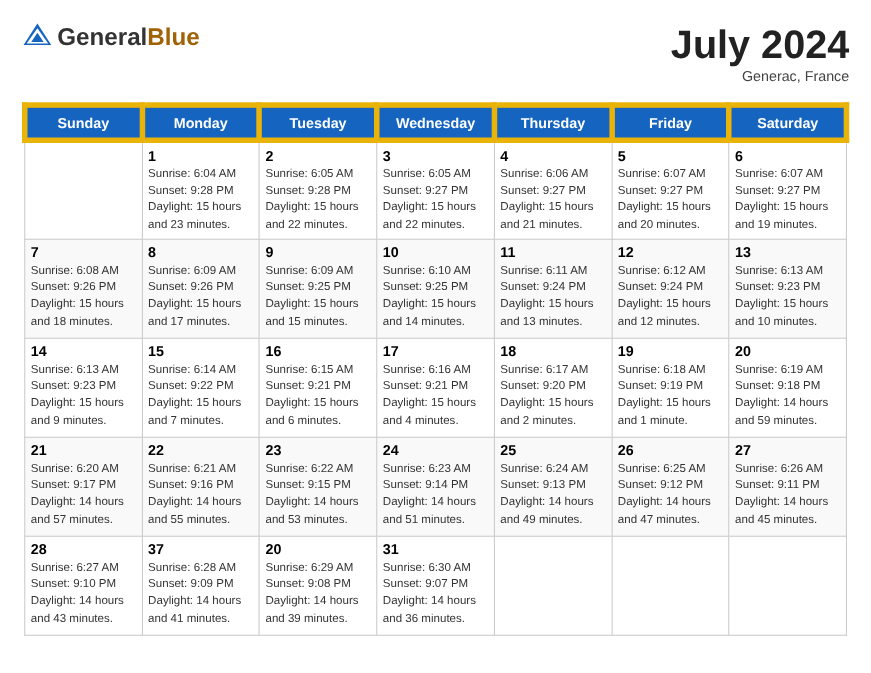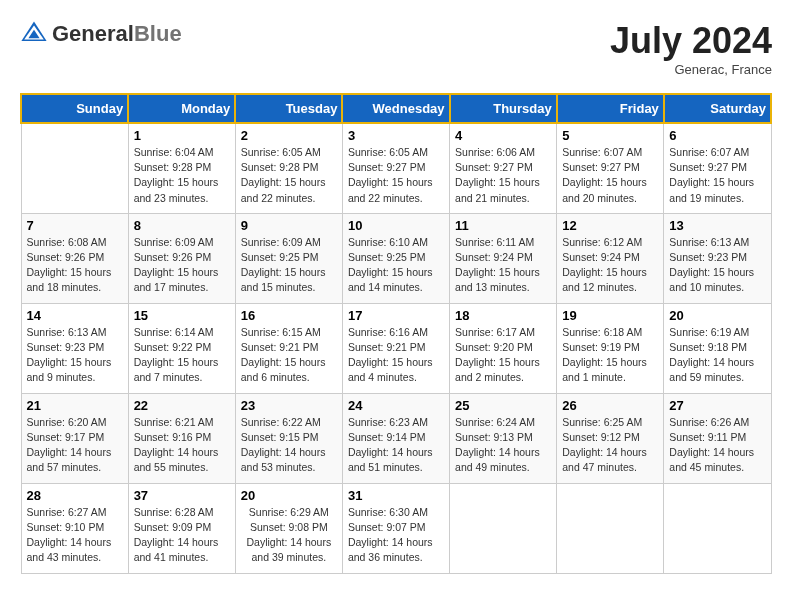--- a/index.html
+++ b/index.html
@@ -39,24 +39,24 @@
     }
     table {
       width: 100%;
       border-collapse: collapse;
       font-size: 11px;
     }
     thead tr th {
       background-color: #1565c0;
       color: #fff;
       padding: 6px 4px;
-      text-align: right;
+      text-align: center;
       font-size: 13px;
       font-weight: bold;
-      border: 2px solid #eab308;
+      border: 5px solid #eab308;
     }
     tbody tr td {
       border: 1px solid #ccc;
       vertical-align: top;
       padding: 4px 5px;
       height: 90px;
       width: 107px;
     }
     tbody tr:nth-child(even) td {
       background-color: #f9f9f9;
@@ -83,21 +83,21 @@
 <body>
 
 <div class="header">
   <div class="logo">
     <svg class="logo-icon" viewBox="0 0 40 40">
       <polygon points="20,2 38,30 2,30" fill="#1565c0"></polygon>
       <polygon points="20,8 34,28 6,28" fill="#fff"></polygon>
       <polygon points="20,14 28,26 12,26" fill="#1565c0"></polygon>
     </svg>
     <div>
-      <span style="font-size:22px;font-weight:bold;color:#333;">General</span><span style="font-size:22px;font-weight:bold;color:#737373;">Blue</span>
+      <span style="font-size:22px;font-weight:bold;color:#333;">General</span><span style="font-size:22px;font-weight:bold;color:#a16207;">Blue</span>
     </div>
   </div>
   <div class="title-block">
     <div class="month-year">July 2024</div>
     <div class="location">Generac, France</div>
   </div>
 </div>
 
 <table>
   <thead>
@@ -320,21 +320,21 @@
         </td>
         <td>
           <span class="day-num">37</span>
           <div class="day-info" style="white-space: pre-line;">Sunrise: 6:28 AM
 Sunset: 9:09 PM
 Daylight: 14 hours
 and 41 minutes.</div>
         </td>
         <td>
           <span class="day-num">20</span>
-          <div class="day-info" style="white-space: pre-line; text-align: center;">Sunrise: 6:29 AM
+          <div class="day-info" style="white-space: pre-line;">Sunrise: 6:29 AM
 Sunset: 9:08 PM
 Daylight: 14 hours
 and 39 minutes.</div>
         </td>
         <td>
           <span class="day-num">31</span>
           <div class="day-info" style="white-space: pre-line;">Sunrise: 6:30 AM
 Sunset: 9:07 PM
 Daylight: 14 hours
 and 36 minutes.</div>

